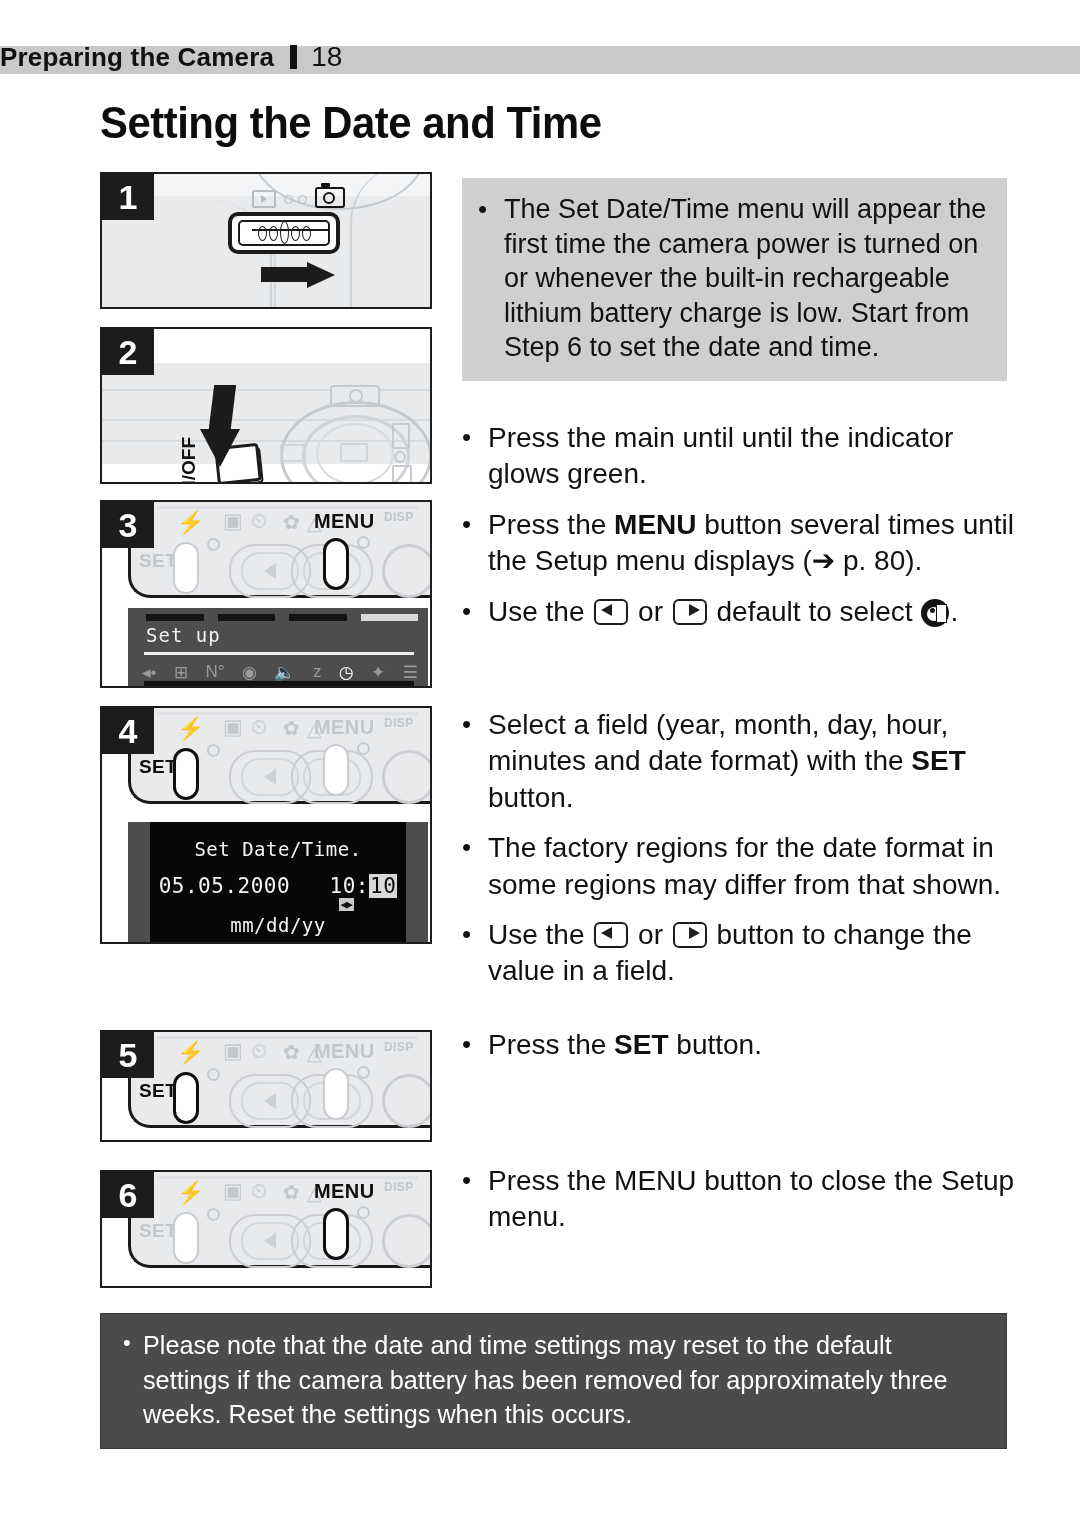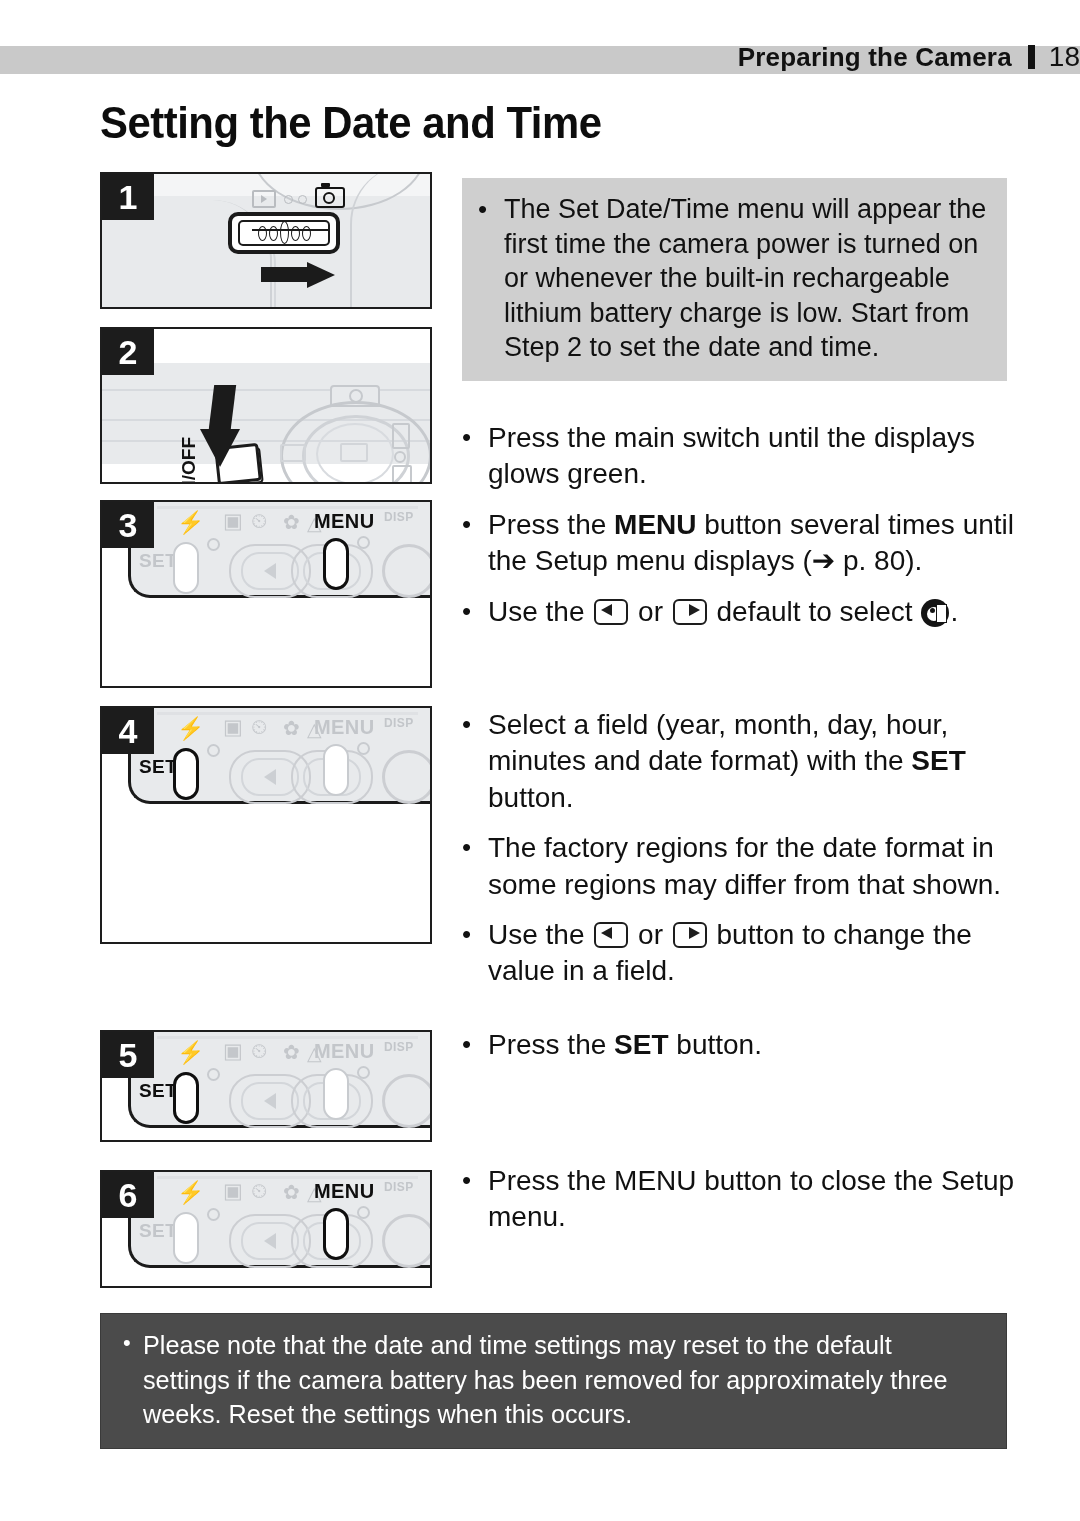--- a/index.html
+++ b/index.html
@@ -12,21 +12,21 @@
     -webkit-font-smoothing:antialiased;
   }
 
   
   .header-band{
     position:absolute;left:0;top:46px;width:1080px;height:28px;
     background:#c9c9c9;
   }
   .header-row{
     position:absolute;left:0;top:34px;width:1080px;height:46px;
-    display:flex;align-items:center;justify-content:flex-end;
+    display:flex;align-items:center;justify-content:flex-start;
     box-sizing:border-box;
   }
   .header-title{
     font-size:26px;font-weight:bold;color:#111;letter-spacing:.2px;
     font-stretch:condensed;
   }
   .header-sep{
     display:inline-block;width:7px;height:24px;background:#111;
     margin:0 14px 0 16px;vertical-align:-3px;
   }
@@ -410,20 +410,42 @@
     <div class="dpad right">
         <div class="dpad-in">
           <i class="tri-right"></i>
         </div>
       </div>
     <div class="pillbtn menu pill-on"></div>
     <div class="led b"></div>
     <div class="shutter"></div>
   </div>
 
+  <div class="lcd3">
+    <div class="tabs">
+      <i></i>
+      <i></i>
+      <i></i>
+      <i class="sel"></i>
+    </div>
+    <div class="setup">Set up</div>
+    <div class="rule"></div>
+    <div class="icons">
+      <span>◂•</span>
+      <span>⊞</span>
+      <span>N°</span>
+      <span>◉</span>
+      <span>🔈</span>
+      <span>z</span>
+      <span class="sel">◷</span>
+      <span>✦</span>
+      <span>☰</span>
+    </div>
+    <div class="bottombar"></div>
+  </div>
   <div class="badge">3</div>
 </div>
 
 <div class="panel" id="panel4">
   <div class="btnrow">
     <div class="topstripe"></div>
     <span class="ico flash">⚡</span>
     <span class="ico drive">▣</span>
     <span class="ico timer">⏲</span>
     <span class="ico macro">✿</span>
@@ -441,20 +463,31 @@
     <div class="dpad right">
         <div class="dpad-in">
           <i class="tri-right"></i>
         </div>
       </div>
     <div class="pillbtn menu pill-off"></div>
     <div class="led b"></div>
     <div class="shutter"></div>
   </div>
 
+  <div class="lcd4">
+    <div class="lcd4-screen">
+      <div class="lcd4-title">Set Date/Time.</div>
+      <div class="lcd4-date">
+        <span>05.05.2000</span>
+        <span>&nbsp;&nbsp;</span><span>10:</span><span class="hl">10</span>
+      </div>
+      <div class="lcd4-arrows">◀▶</div>
+      <div class="lcd4-fmt">mm/dd/yy</div>
+    </div>
+  </div>
   <div class="badge">4</div>
 </div>
 
 <div class="panel" id="panel5">
   <div class="btnrow">
     <div class="topstripe"></div>
     <span class="ico flash">⚡</span>
     <span class="ico drive">▣</span>
     <span class="ico timer">⏲</span>
     <span class="ico macro">✿</span>
@@ -507,28 +540,28 @@
     <div class="pillbtn menu pill-on"></div>
     <div class="led b"></div>
     <div class="shutter"></div>
   </div>
   <div class="badge">6</div>
 </div>
 
 <div class="notebox">
   <div class="bullet">
     <span class="dot">•</span>
-    <span class="txt">The Set Date/Time menu will appear the first time the camera power is turned on or whenever the built-in rechargeable lithium battery charge is low. Start from Step 2 to set the date and time.</span>
+    <span class="txt">The Set Date/Time menu will appear the first time the camera power is turned on or whenever the built-in rechargeable lithium battery charge is low. Start from Step 6 to set the date and time.</span>
   </div>
 </div>
 
 <div class="bullets" id="bgroup-a" style="top:420px;">
     <div class="bullet">
       <span class="dot">•</span>
-      <span class="txt"><span>Press the main switch until the displays glows green.</span></span>
+      <span class="txt"><span>Press the main until until the indicator glows green.</span></span>
     </div>
     <div class="bullet">
       <span class="dot">•</span>
       <span class="txt"><span>Press the </span><span class="b-bold">MENU</span><span> button several times until the Setup menu displays (➔ p. 80).</span></span>
     </div>
     <div class="bullet">
       <span class="dot">•</span>
       <span class="txt"><span>Use  the </span><span class="kbtn left"></span><span> or </span><span class="kbtn right"></span><span> default to select </span><span class="dticon"><i class="pad"></i></span><span>.</span></span>
     </div>
   </div>

